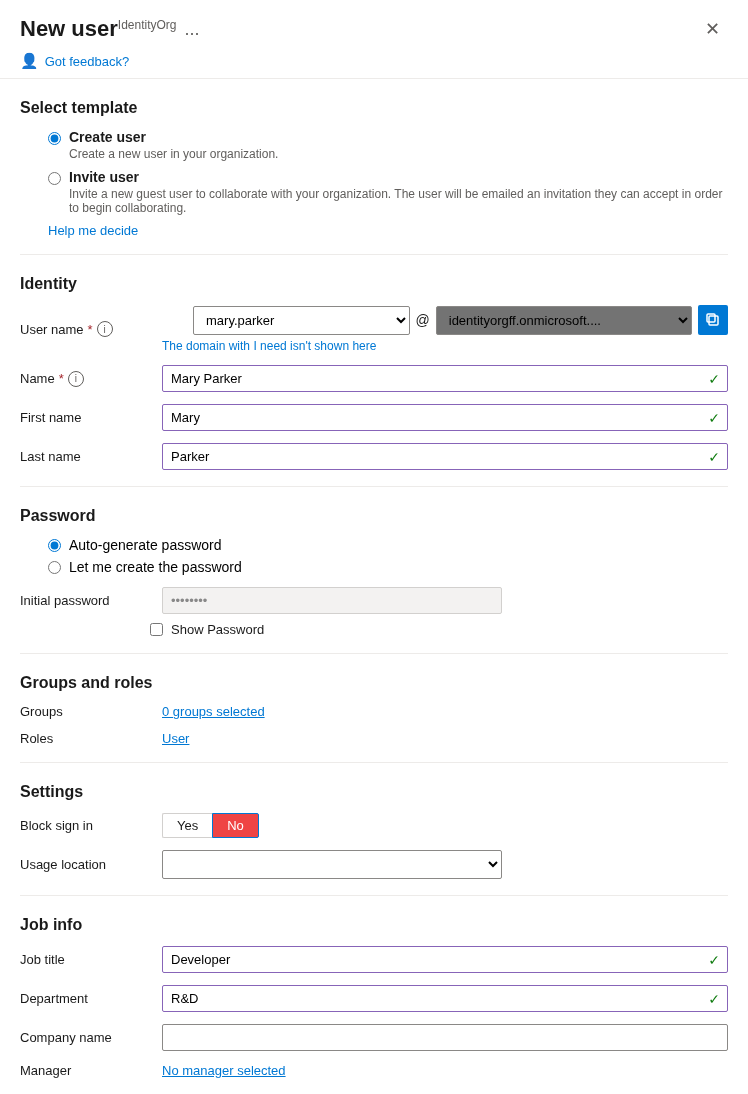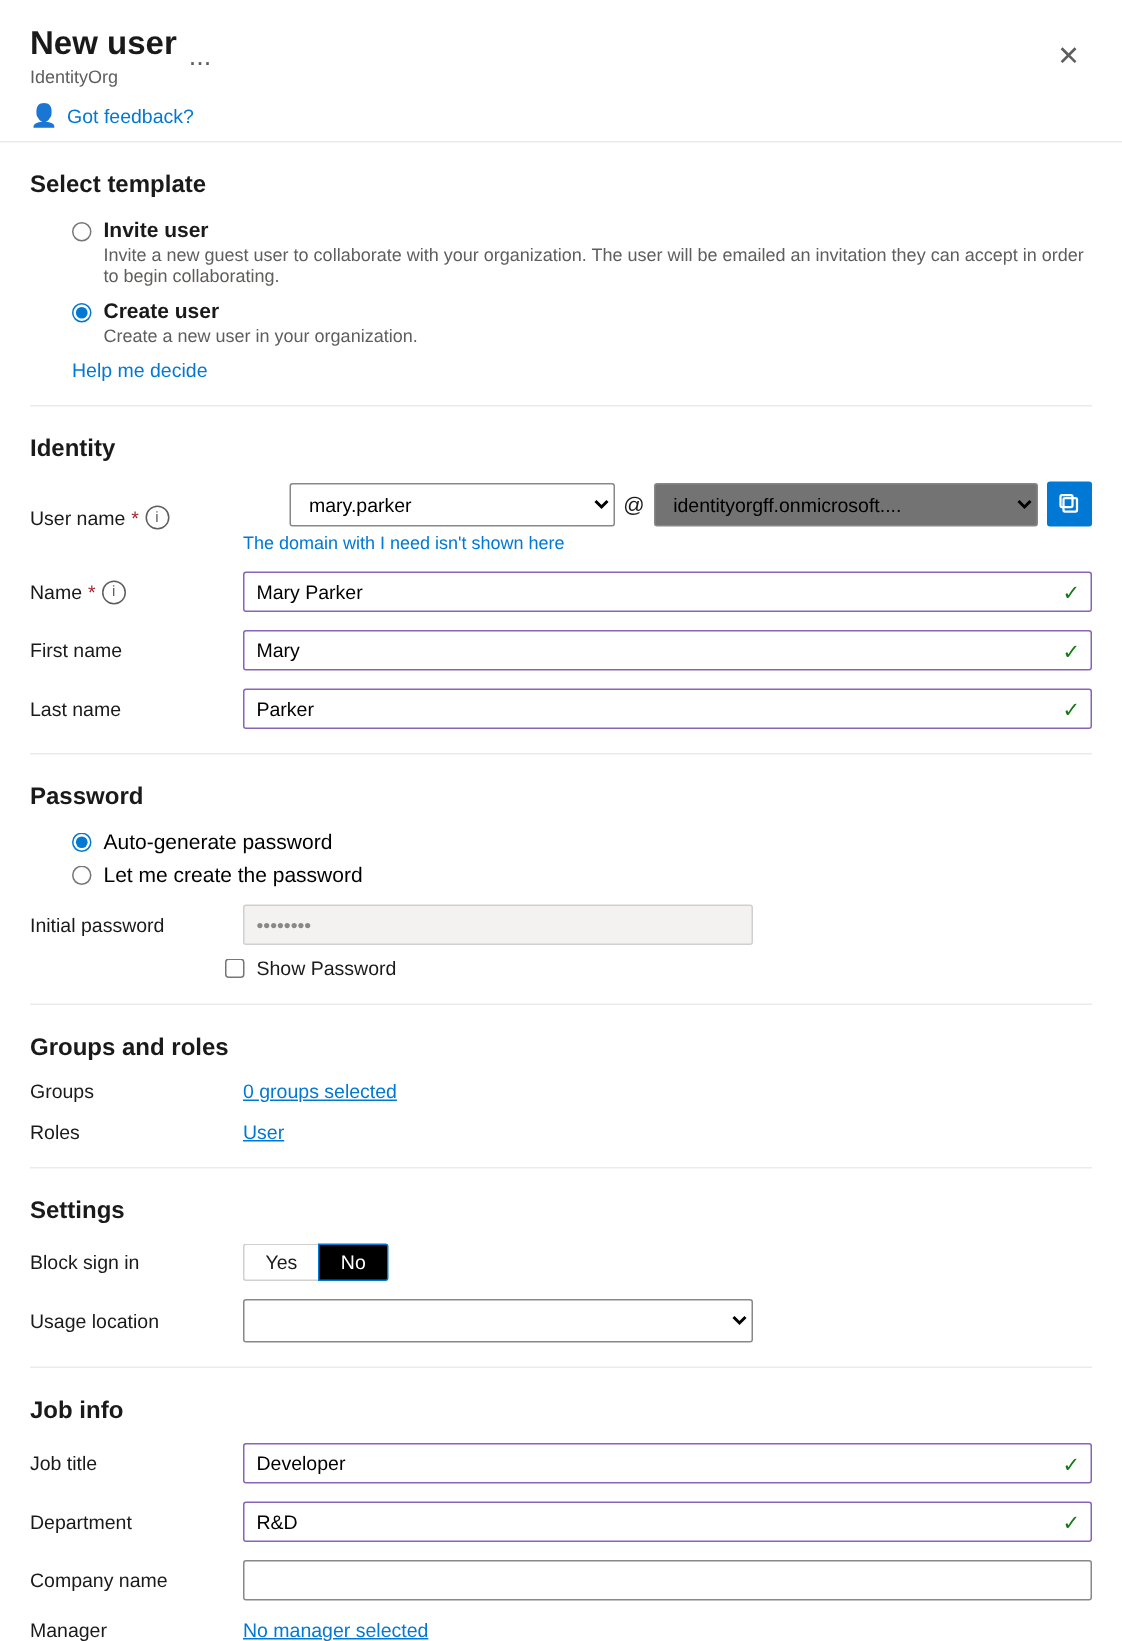--- a/index.html
+++ b/index.html
@@ -19,21 +19,21 @@
       box-shadow: 0 2px 8px rgba(0,0,0,0.15);
       display: flex;
       flex-direction: column;
     }
     .dialog-header {
       display: flex;
       align-items: center;
       justify-content: space-between;
       padding: 16px 20px 4px 20px;
     }
-    .dialog-title-group { display: flex; flex-direction: column; }
+    .dialog-title-group { display: flex; flex-direction: row; }
     .dialog-title {
       font-size: 22px;
       font-weight: 600;
       color: #1a1a1a;
     }
     .dialog-subtitle {
       font-size: 12px;
       color: #605e5c;
       margin-top: 2px;
     }
@@ -185,21 +185,21 @@
     .toggle-option {
       padding: 4px 14px;
       border: 1px solid #d2d0ce;
       font-size: 13px;
       cursor: pointer;
       background: #fff;
       color: #1a1a1a;
     }
     .toggle-option.left { border-radius: 2px 0 0 2px; border-right: none; }
     .toggle-option.right { border-radius: 0 2px 2px 0; }
-    .toggle-option.active { background: #000000; color: #fff; border-color: #0078d4; }
+    .toggle-option.active { background: #ef4444; color: #fff; border-color: #0078d4; }
     .usage-select {
       width: 340px;
       border: 1px solid #8a8886;
       border-radius: 2px;
       padding: 5px 8px;
       font-size: 13px;
       background: #fff;
       outline: none;
       appearance: auto;
     }
@@ -228,31 +228,31 @@
     <span class="feedback-icon">👤</span>
     <span>Got feedback?</span>
   </div>
 
   <div class="form-body">
 
     <div class="template-section">
       <div class="section-title">Select template</div>
       <div style="padding-left: 28px;">
         <div class="radio-option">
+          <input type="radio" name="template" checked="" style="">
+          <div>
+            <div class="radio-label-bold">Create user</div>
+            <div class="radio-desc">Create a new user in your organization.</div>
+          </div>
+        </div>
+        <div class="radio-option">
           <input type="radio" name="template" style="">
           <div>
             <div class="radio-label-bold">Invite user</div>
             <div class="radio-desc">Invite a new guest user to collaborate with your organization. The user will be emailed an invitation they can accept in order to begin collaborating.</div>
-          </div>
-        </div>
-        <div class="radio-option">
-          <input type="radio" name="template" checked="" style="">
-          <div>
-            <div class="radio-label-bold">Create user</div>
-            <div class="radio-desc">Create a new user in your organization.</div>
           </div>
         </div>
         <a class="help-link" style="margin-left: 0;">Help me decide</a>
       </div>
     </div>
 
     <hr class="section-divider">
 
     <div>
       <div class="section-title">Identity</div>

